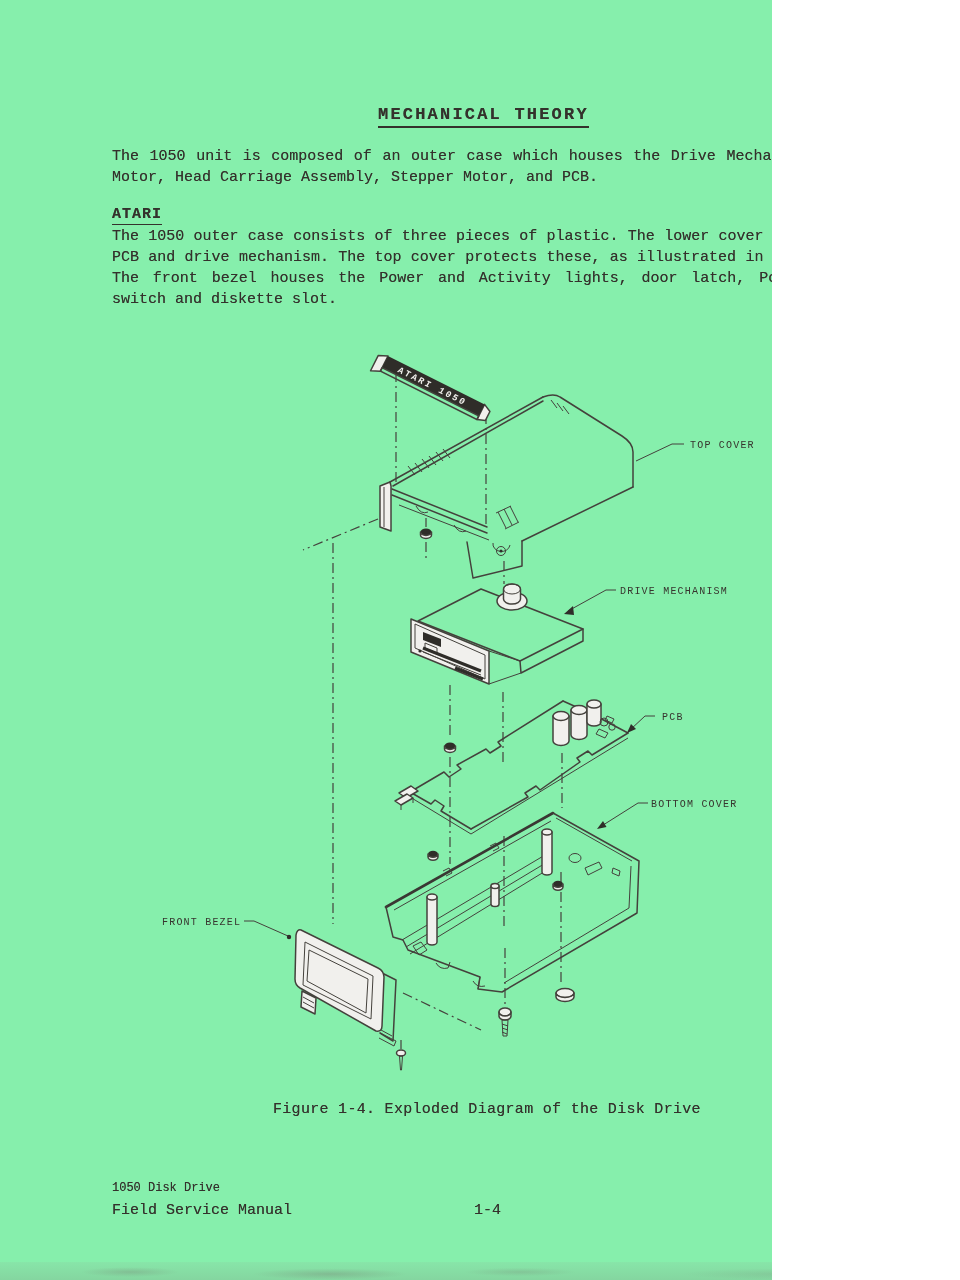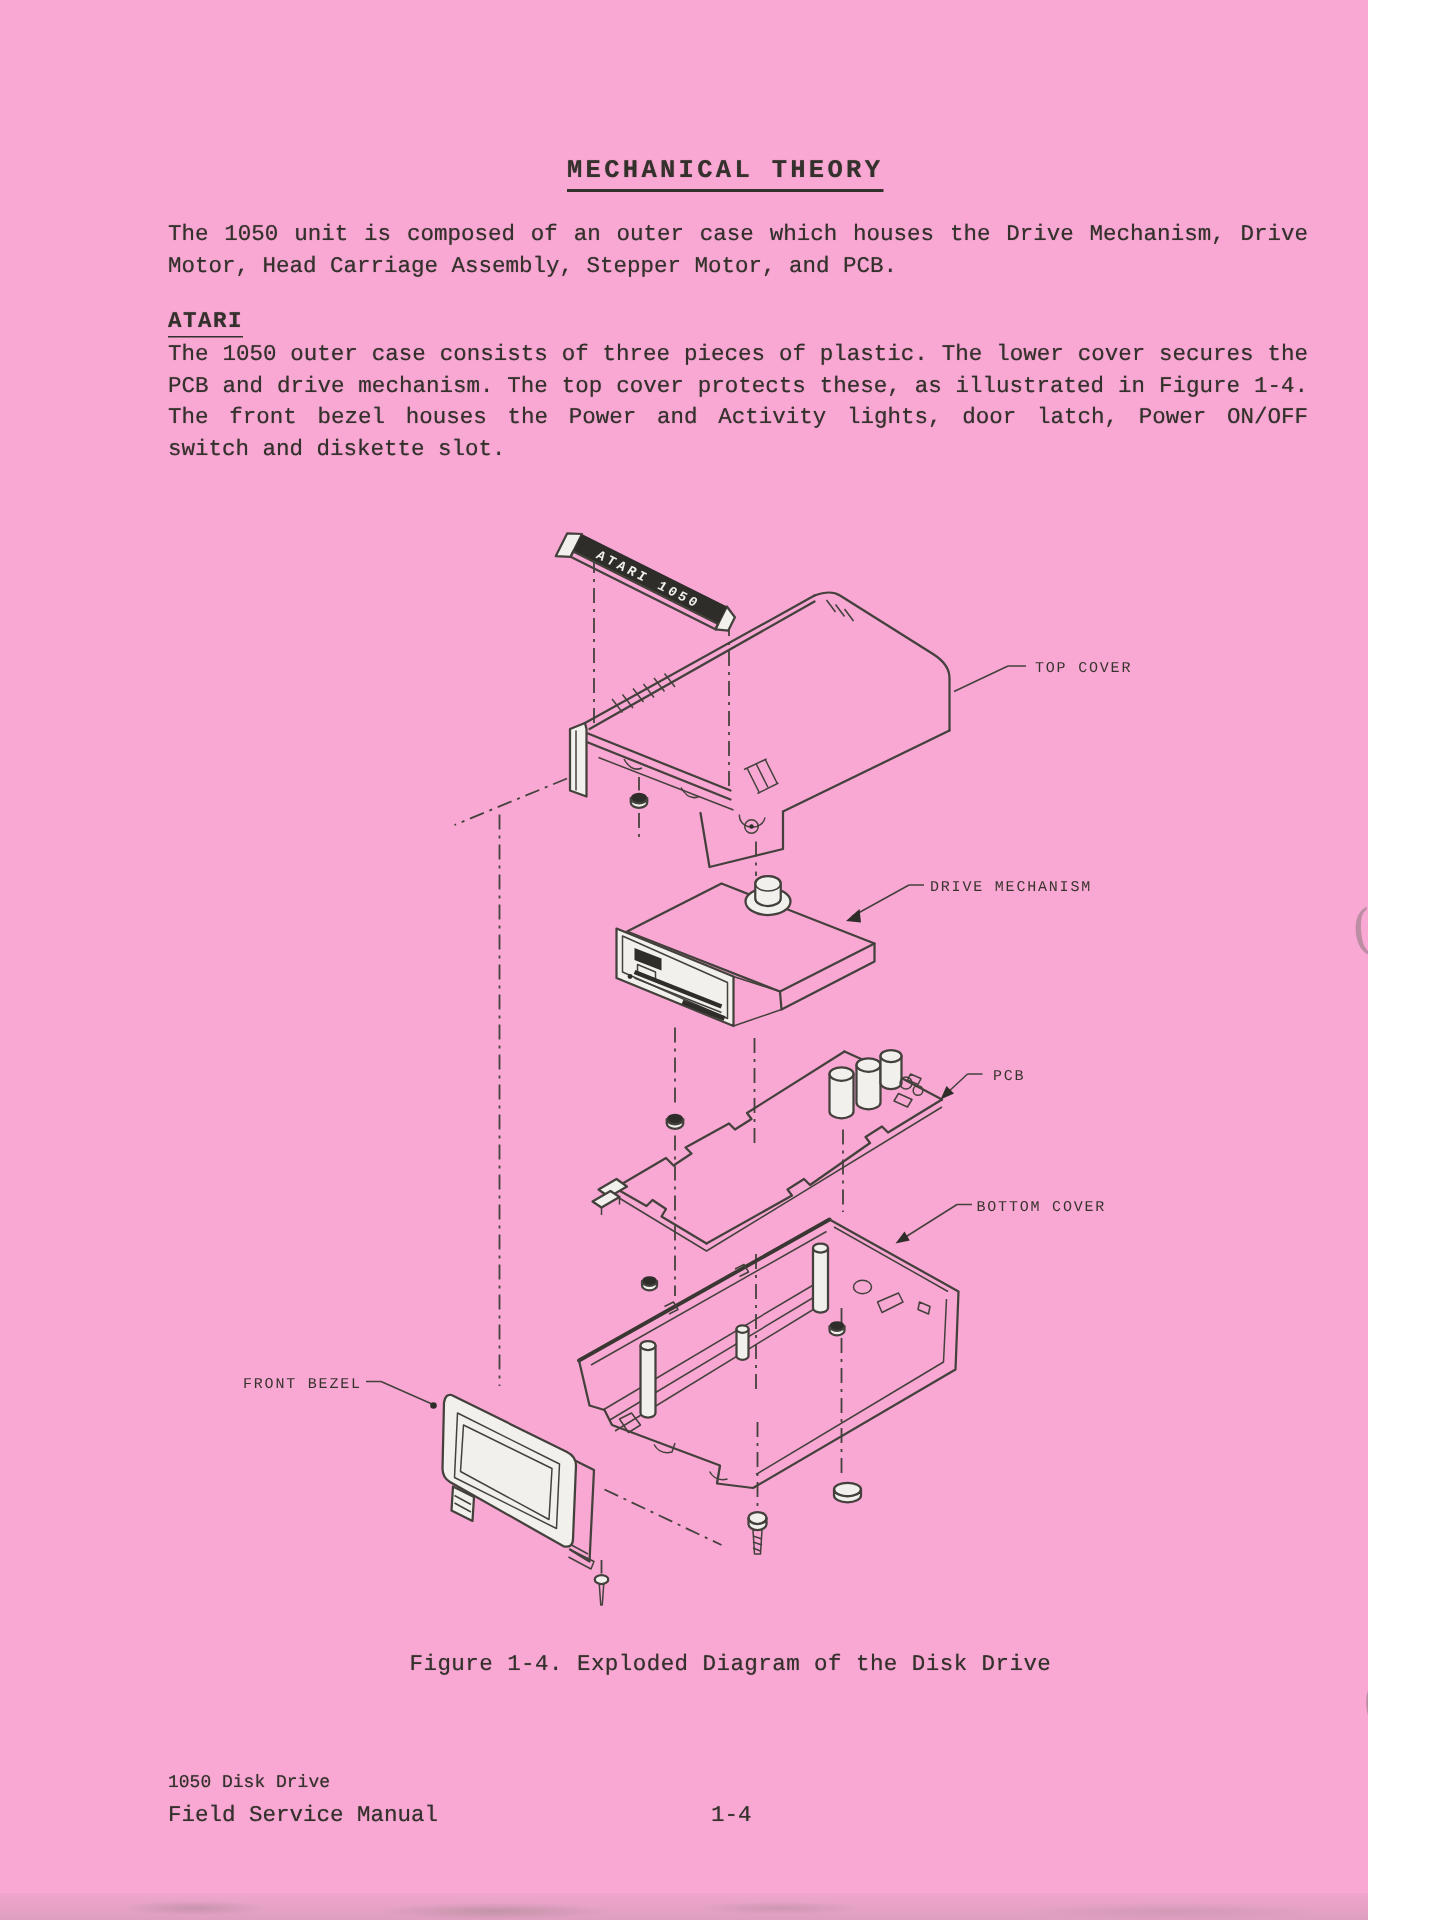--- a/index.html
+++ b/index.html
@@ -1,18 +1,18 @@
 <!DOCTYPE html>
 <html><head>
 <meta charset="utf-8">
 <style>
   html,body{margin:0;padding:0;}
   .page{
-    position:relative;width:912px;height:1280px;overflow:hidden;
-    background:#f9a8d4;
+    position:relative;width:772px;height:1280px;overflow:hidden;
+    background:#86efac;
     font-family:"Liberation Mono",monospace;
     color:#34312c;
   }
   .txt{position:absolute;text-shadow:0 0 .6px rgba(52,49,44,.65);}
   .title{
     left:378px;top:105px;font-size:17px;font-weight:bold;letter-spacing:2.2px;
     border-bottom:2px solid #34312c;padding-bottom:2px;
   }
   .para{
     left:112px;width:760px;font-size:15px;line-height:21px;text-align:justify;

